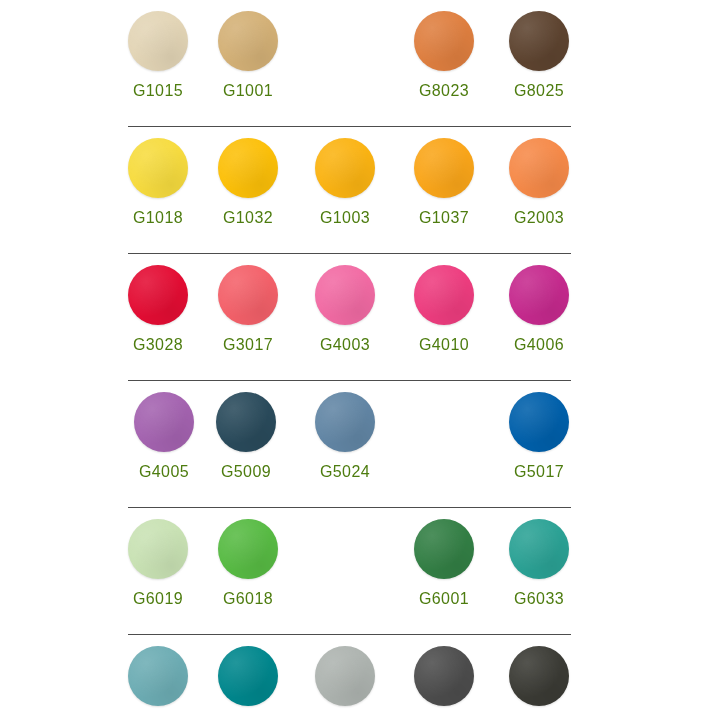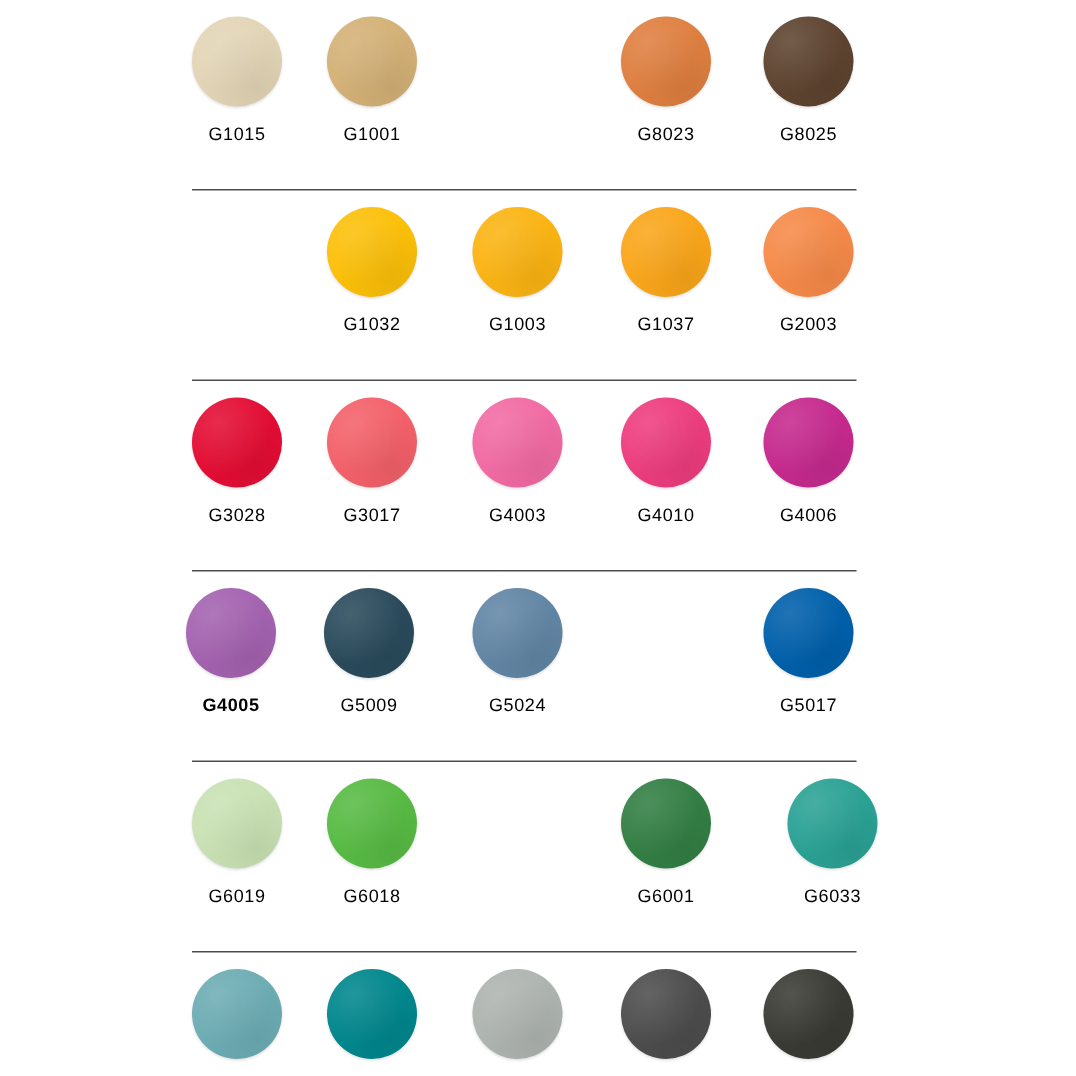--- a/index.html
+++ b/index.html
@@ -52,23 +52,23 @@
     position: absolute;
     left: 0; top: 0; right: 0; bottom: 0;
     border-radius: 50%;
     background-image:
       radial-gradient(circle at 30% 28%, rgba(255,255,255,0.13) 0%, rgba(255,255,255,0) 58%),
       radial-gradient(circle at 72% 78%, rgba(0,0,0,0.07) 0%, rgba(0,0,0,0) 60%);
     pointer-events: none;
   }
   .swatch-label {
     margin-top: 11px;
-    font-size: 12px;
+    font-size: 16px;
     letter-spacing: 0.4px;
-    color: #000000;
+    color: #4d7c0f;
     font-family: "Liberation Sans", sans-serif;
     white-space: nowrap;
   }
 </style>
 </head>
 <body style="background: rgb(255, 255, 255);">
 
 <div class="palette">
     <div class="swatch-row">
       <div class="swatch-cell" style="left: 158px;">
@@ -83,20 +83,24 @@
         <div class="swatch-dot" style="background: rgb(223, 127, 64);"></div>
         <div class="swatch-label">G8023</div>
       </div>
       <div class="swatch-cell" style="left: 539px;">
         <div class="swatch-dot" style="background: rgb(94, 68, 48);"></div>
         <div class="swatch-label">G8025</div>
       </div>
       <div class="row-divider" style="background: rgb(77, 77, 77);"></div>
     </div>
     <div class="swatch-row">
+      <div class="swatch-cell" style="left: 158px;">
+        <div class="swatch-dot" style="background: rgb(247, 220, 63);"></div>
+        <div class="swatch-label">G1018</div>
+      </div>
       <div class="swatch-cell" style="left: 248px;">
         <div class="swatch-dot" style="background: rgb(252, 192, 9);"></div>
         <div class="swatch-label">G1032</div>
       </div>
       <div class="swatch-cell" style="left: 345px;">
         <div class="swatch-dot" style="background: rgb(251, 180, 19);"></div>
         <div class="swatch-label">G1003</div>
       </div>
       <div class="swatch-cell" style="left: 444px;">
         <div class="swatch-dot" style="background: rgb(250, 166, 26);"></div>
@@ -125,21 +129,21 @@
         <div class="swatch-dot" style="background: rgb(238, 61, 127);"></div>
         <div class="swatch-label">G4010</div>
       </div>
       <div class="swatch-cell" style="left: 539px;">
         <div class="swatch-dot" style="background: rgb(198, 42, 142);"></div>
         <div class="swatch-label">G4006</div>
       </div>
       <div class="row-divider" style="background: rgb(77, 77, 77);"></div>
     </div>
     <div class="swatch-row">
-      <div class="swatch-cell" style="left: 154px; font-weight: bold;">
+      <div class="swatch-cell" style="left: 164px;">
         <div class="swatch-dot" style="background: rgb(164, 99, 176);"></div>
         <div class="swatch-label">G4005</div>
       </div>
       <div class="swatch-cell" style="left: 246px;">
         <div class="swatch-dot" style="background: rgb(42, 75, 92);"></div>
         <div class="swatch-label">G5009</div>
       </div>
       <div class="swatch-cell" style="left: 345px;">
         <div class="swatch-dot" style="background: rgb(98, 134, 165);"></div>
         <div class="swatch-label">G5024</div>
@@ -156,21 +160,21 @@
         <div class="swatch-label">G6019</div>
       </div>
       <div class="swatch-cell" style="left: 248px;">
         <div class="swatch-dot" style="background: rgb(88, 187, 68);"></div>
         <div class="swatch-label">G6018</div>
       </div>
       <div class="swatch-cell" style="left: 444px;">
         <div class="swatch-dot" style="background: rgb(51, 127, 69);"></div>
         <div class="swatch-label">G6001</div>
       </div>
-      <div class="swatch-cell" style="left: 555px;">
+      <div class="swatch-cell" style="left: 539px;">
         <div class="swatch-dot" style="background: rgb(43, 162, 149);"></div>
         <div class="swatch-label">G6033</div>
       </div>
       <div class="row-divider" style="background: rgb(77, 77, 77);"></div>
     </div>
     <div class="swatch-row">
       <div class="swatch-cell" style="left: 158px;">
         <div class="swatch-dot" style="background: rgb(109, 173, 180);"></div>
       </div>
       <div class="swatch-cell" style="left: 248px;">

